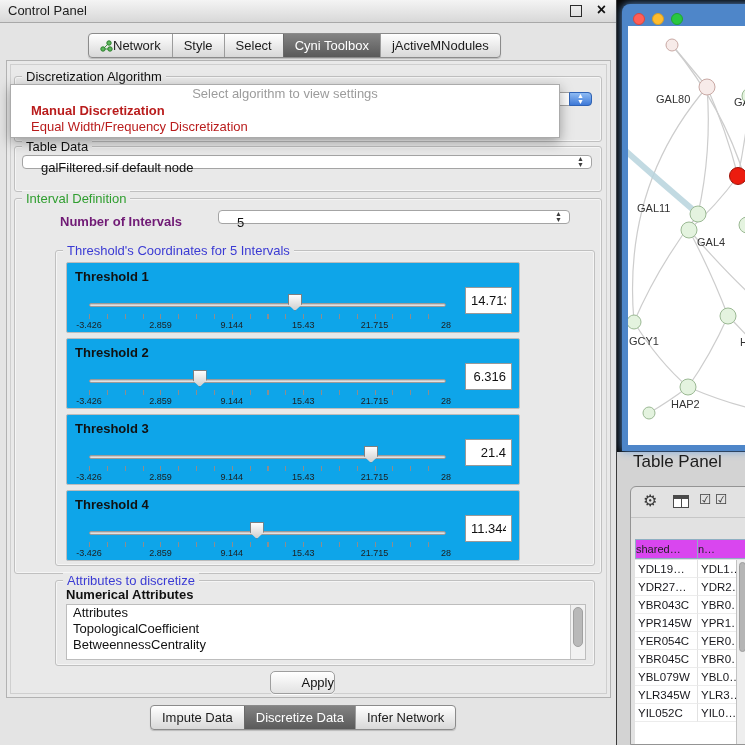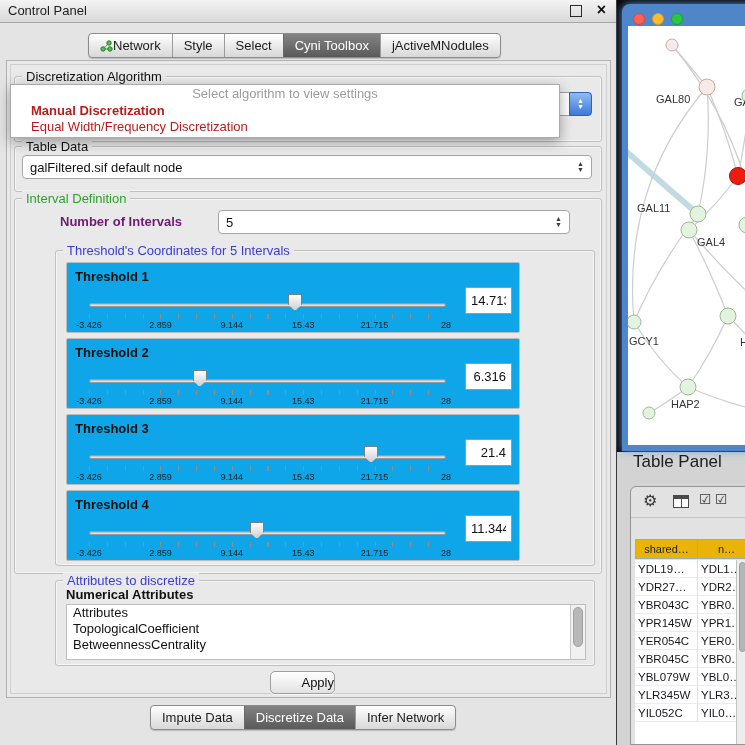--- a/index.html
+++ b/index.html
@@ -25,21 +25,21 @@
 
   .main-panel{position:absolute;left:6px;top:60px;width:605px;height:638px;background:#e9e9e9;border:1px solid #b2b2b2;box-sizing:border-box;}
   .inner-panel{position:absolute;left:10px;top:64px;width:597px;height:630px;border:1px solid #cfcfcf;box-sizing:border-box;}
 
   .groupbox{position:absolute;border:1px solid #c0c0c0;border-radius:3px;box-shadow:inset 0 0 0 1px rgba(255,255,255,.55);}
   .gtitle{position:absolute;top:-8px;left:7px;background:#e9e9e9;padding:0 4px;font-size:13px;line-height:15px;color:#111;white-space:nowrap;}
   .t-green{color:#2f9e2f;}
   .t-blue{color:#3b3bd4;}
   .bold{font-weight:bold;}
 
-  .combo{position:absolute;height:24px;background:#fff;border:1px solid #a4a4a4;border-radius:4px;font-size:13px;line-height:23px;padding-left:7px;color:#111;box-sizing:border-box;}
+  .combo{position:absolute;height:14px;background:#fff;border:1px solid #a4a4a4;border-radius:4px;font-size:13px;line-height:23px;padding-left:18px;color:#111;box-sizing:border-box;}
   .combo .arrows{position:absolute;right:7px;top:0;bottom:0;display:flex;flex-direction:column;justify-content:center;color:#3c3c3c;font-size:7px;line-height:6px;}
   .combo .cap{position:absolute;right:-1px;top:-1px;bottom:-1px;width:23px;border-radius:0 4px 4px 0;background:linear-gradient(#8fbcf4,#3e79d8);border:1px solid #2f63b6;display:flex;flex-direction:column;justify-content:center;align-items:center;color:#fff;font-size:7px;line-height:6px;box-sizing:border-box;}
 
   .algo-popup{position:absolute;left:10px;top:84px;width:548px;background:#ffffff;border:1px solid #ababab;box-shadow:0 4px 12px rgba(0,0,0,.35);z-index:10;font-size:13px;padding-bottom:2px;}
   .algo-popup .hint{color:#9c9c9c;text-align:center;height:18px;line-height:18px;}
   .algo-popup .opt{height:16px;line-height:16px;padding-left:20px;color:#b91c1c;}
 
   .th-box{position:absolute;left:66px;width:454px;height:71px;border:1px solid #bcbcbc;border-radius:2px;background:#0ea5e9;box-sizing:border-box;}
   .th-label{position:absolute;left:8px;top:6px;font-weight:bold;font-size:13px;color:#111;}
   .slider{position:absolute;left:22px;top:30px;width:357px;height:40px;}
@@ -74,21 +74,21 @@
   .table-window{position:absolute;left:630px;top:486px;width:125px;height:259px;background:#e2e2e2;border:1px solid #949494;border-radius:6px 0 0 0;box-sizing:border-box;overflow:hidden;}
   .tw-toolbar{position:absolute;left:0;top:0;right:0;height:30px;border-bottom:1px solid #c6c6c6;}
   .gear-ico{position:absolute;left:12px;top:4px;font-size:16px;color:#3a3a3a;}
   .cols-ico{position:absolute;left:42px;top:8px;width:16px;height:13px;border:1px solid #4a4a4a;background:
       linear-gradient(#4a4a4a 0,#4a4a4a 3px,transparent 3px),
       linear-gradient(90deg,transparent 0,transparent 7px,#4a4a4a 7px,#4a4a4a 8px,transparent 8px);
       background-color:#fff;box-sizing:border-box;}
   .chk-ico{position:absolute;top:4px;font-size:14px;color:#3d3d3d;}
 
   .tw-header{position:absolute;left:4px;top:52px;display:flex;height:20px;}
-  .th-cell{background:#eab308;border:1px solid #8fafc2;box-sizing:border-box;font-size:11px;line-height:18px;text-align:center;color:#1f1f1f;}
+  .th-cell{background:#d946ef;border:1px solid #8fafc2;box-sizing:border-box;font-size:11px;line-height:18px;color:#1f1f1f;}
   .th-c1{width:63px;}
   .th-c2{width:58px;border-left:none;}
   .tw-rows{position:absolute;left:4px;top:73px;width:121px;bottom:0;background:#fff;}
   .trow{display:flex;height:18px;background:#fff;}
   .tc{font-size:11.5px;line-height:18px;padding-left:3px;color:#17171c;border-right:1px solid #e2e2e2;border-bottom:1px solid #ececec;box-sizing:border-box;white-space:nowrap;overflow:hidden;}
   .tc1{width:63px;}
   .tc2{width:58px;}
   .tw-vscroll{position:absolute;left:105px;top:73px;width:12px;bottom:0;background:#eeeeee;border-left:1px solid #c2c2c2;box-sizing:border-box;}
   .tw-vscroll .sthumb{position:absolute;left:2px;right:2px;top:2px;height:88px;background:#b5b5b5;border:1px solid #9e9e9e;border-radius:5px;}
 </style>

